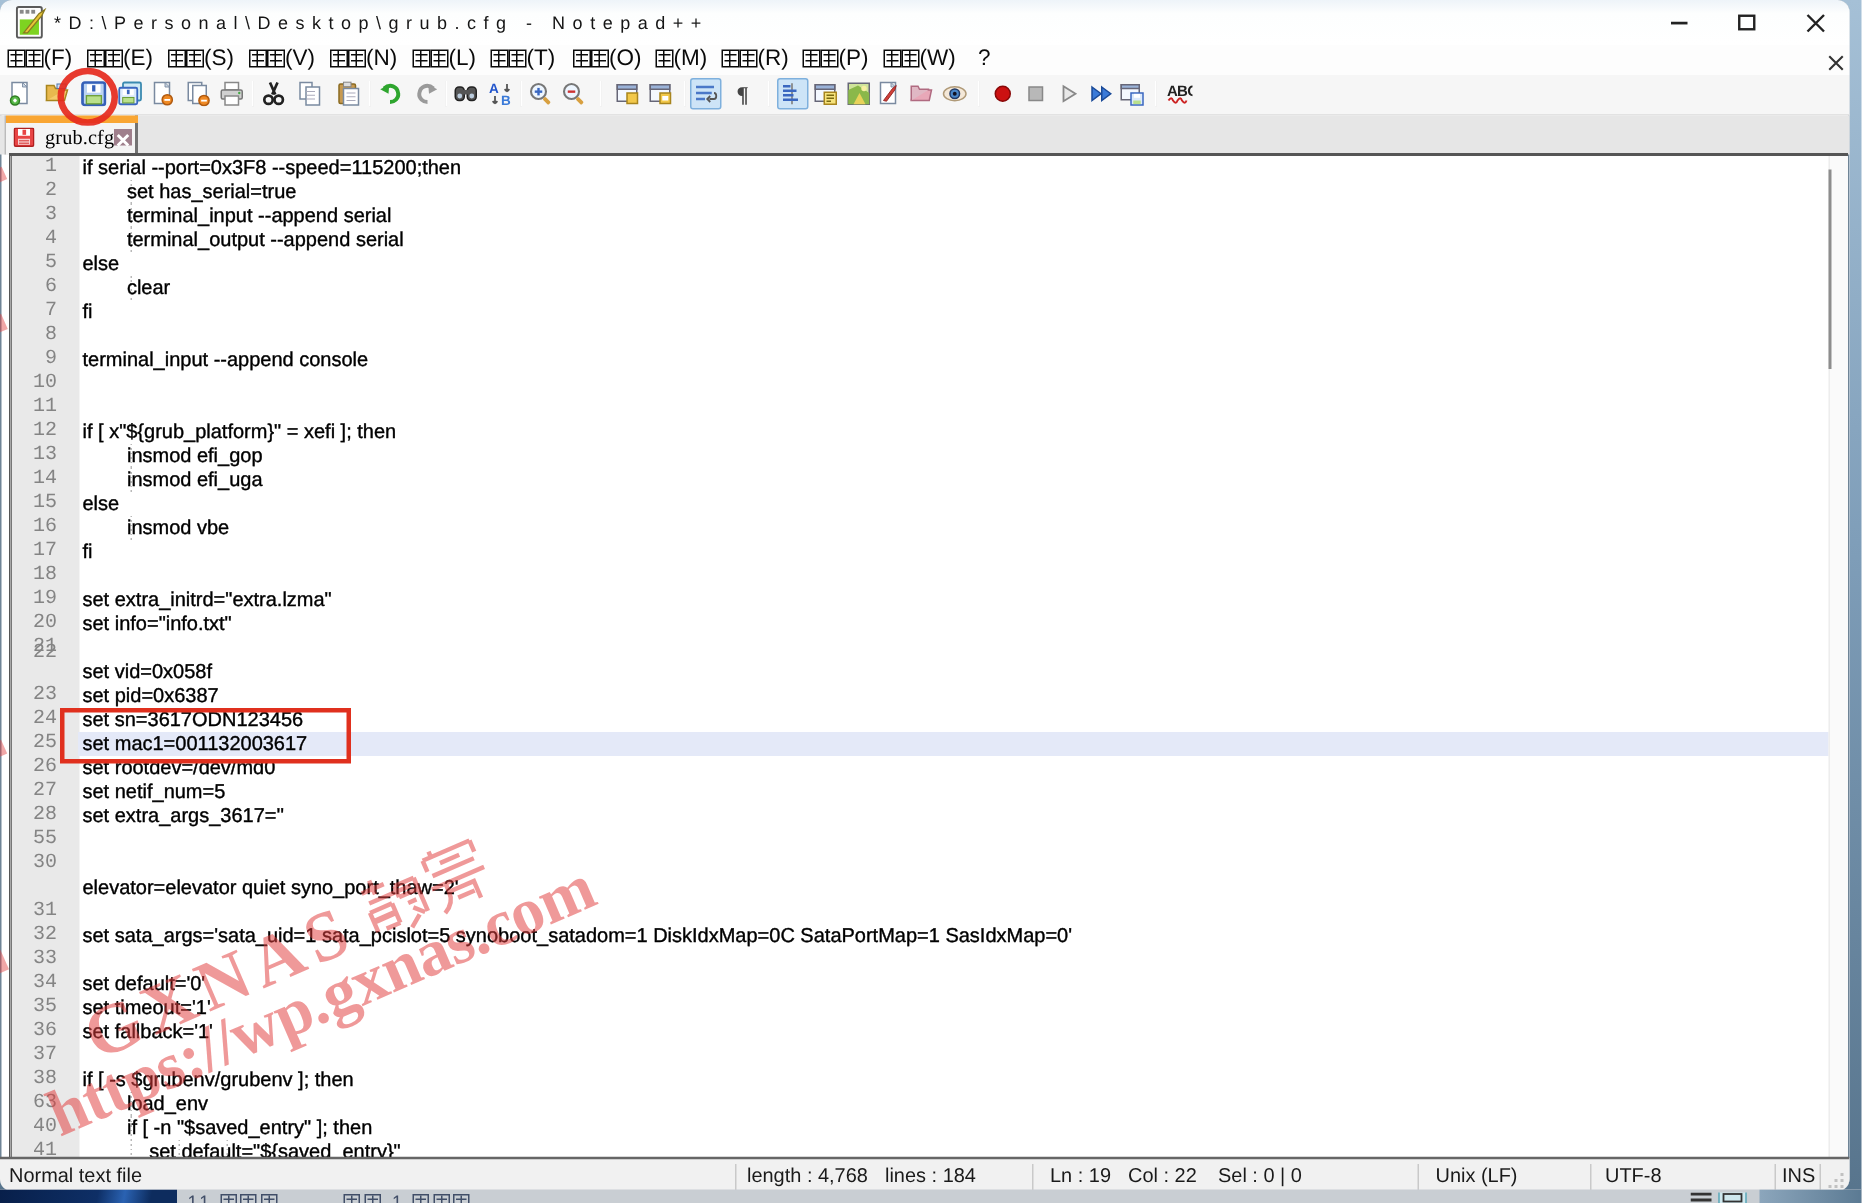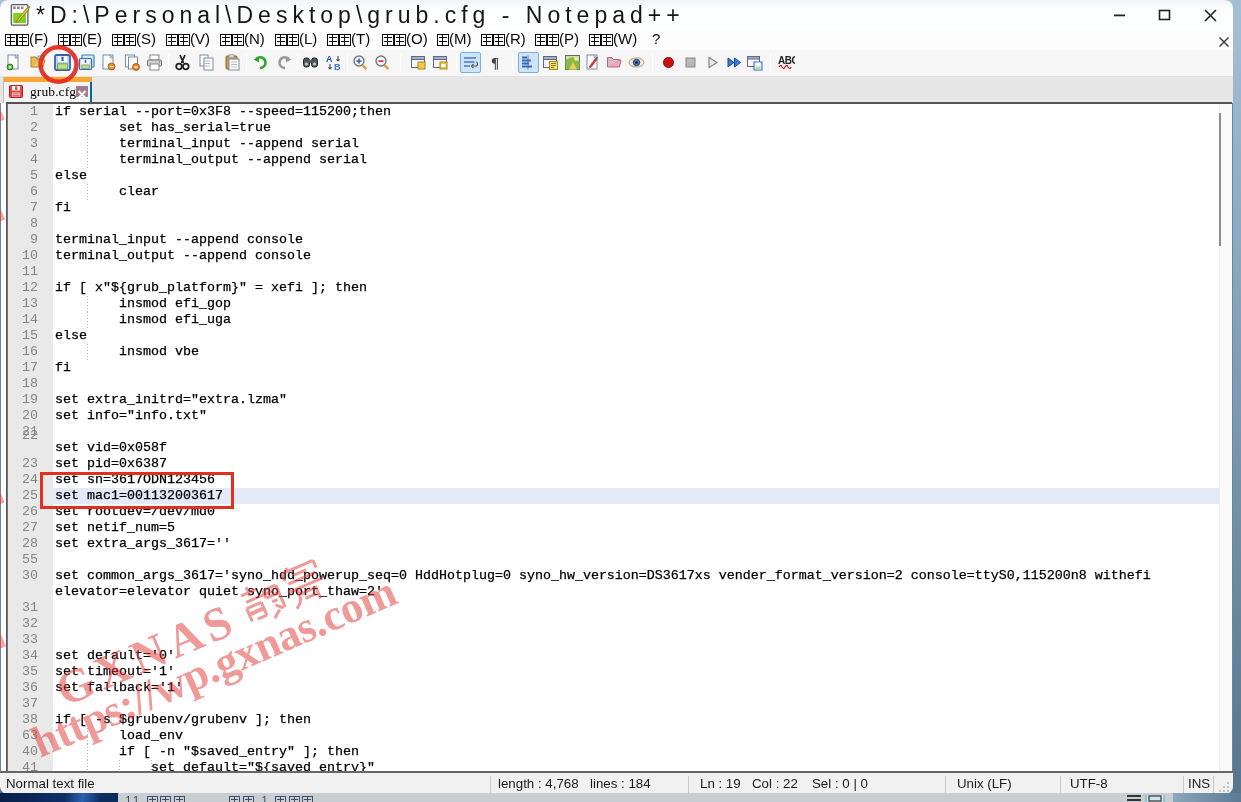--- a/index.html
+++ b/index.html
@@ -1,43 +1,43 @@
 <!DOCTYPE html>
 <html><head><meta charset="utf-8"><style>
 *{margin:0;padding:0;box-sizing:border-box}
 html,body{width:1241px;height:802px;overflow:hidden}
 body{position:relative;font-family:"Liberation Sans",sans-serif;
 background:linear-gradient(180deg,#a5c0d6 0%,#7f9eb9 45%,#57748c 100%)}
 #win{position:absolute;left:0;top:0;width:1233px;height:794px;background:#fff;
 border-radius:8px;box-shadow:0 0 0 1px #6f8496 inset;}
 
 #title{position:absolute;left:0;top:0;width:100%;height:30px;background:linear-gradient(180deg,#eef4f9 0,#fdfefe 30%,#ffffff 100%);border-radius:8px 8px 0 0}
-#title .txt{position:absolute;left:36px;top:0;line-height:30px;font-size:23px;color:#151515;letter-spacing:5px}
+#title .txt{position:absolute;left:36px;top:0;line-height:30px;font-size:12px;color:#151515;letter-spacing:5px}
 
 #menu{position:absolute;left:0;top:30px;width:100%;height:20px;background:#fdfdfd;font-size:15px;color:#0a0a0a}
 #menu span{position:absolute;top:0px}
 .cj{display:inline-block;width:11.5px;height:12px;border:1px solid currentColor;margin:0 0.5px 0 0;vertical-align:-1.5px;position:relative}
 .cj:before{content:"";position:absolute;left:1px;right:1px;top:2.5px;height:3px;border-top:1px solid currentColor;border-bottom:1px solid currentColor}
 .cj:after{content:"";position:absolute;left:4px;top:0;bottom:0;border-left:1px solid currentColor}
 
 #tools{position:absolute;left:0;top:50px;width:100%;height:27px;background:#f6f6f6;border-bottom:1px solid #e2e2e2}
 .tsep{position:absolute;top:4px;width:1px;height:17px;background:#d4d4d4;border-right:1px solid #fff}
 .ticon{position:absolute;top:4px;width:17px;height:17px}
 .tpress{position:absolute;top:2px;width:21px;height:21px;background:#cde4f7;border:1px solid #7eb0dd;border-radius:2px}
 
 #tabbar{position:absolute;left:0;top:77px;width:100%;height:26px;background:#e6e6e6}
-#tab{position:absolute;left:3px;top:0;width:89px;height:26px;background:#f4f4f4;border-right:2px solid #0369a1;border-left:1px solid #bbb}
+#tab{position:absolute;left:3px;top:0;width:89px;height:26px;background:#f4f4f4;border-right:2px solid #737373;border-left:1px solid #bbb}
 #tab .orange{position:absolute;left:0px;top:0;width:88px;height:4.5px;background:#f9a633}
 #tab .lbl{position:absolute;left:26px;top:7px;font-family:"Liberation Serif",serif;font-size:13.5px;color:#000;letter-spacing:0.1px}
 #tab .x{position:absolute;left:72px;top:9px;width:12px;height:11px;background:#9f7f8c}
 
 #ed{position:absolute;left:6px;top:102px;width:1226px;height:670px;background:#fff;border-top:2px solid #555;border-left:1px solid #555;overflow:hidden}
 #gut{position:absolute;left:0;top:0;width:46px;height:670px;background:#e9e9e9}
 .gn{position:absolute;width:32px;text-align:right;left:-1px;font-family:"Liberation Mono",monospace;font-size:13.3333px;line-height:16px;color:#848484}
-.cl{position:absolute;left:48px;font-family:Liberation Mono, monospace;font-size:13.3333px;line-height:16px;color:#000;white-space:pre;-webkit-text-stroke:0.25px #000}
+.cl{position:absolute;left:48px;font-family:Liberation Sans, sans-serif;font-size:13.3333px;line-height:16px;color:#000;white-space:pre;-webkit-text-stroke:0.25px #000}
 .ig{position:absolute;width:1px;background:repeating-linear-gradient(to bottom,#b9b9b9 0 1px,transparent 1px 3px)}
 #cline{position:absolute;left:45px;top:384px;width:1168px;height:16px;background:#e4e9f8}
 #redrect{position:absolute;left:33px;top:368px;width:194px;height:37px;border:3px solid #e0301e}
 #sbar{position:absolute;right:0px;top:0;width:13px;height:670px;background:#fafafa;border-left:1px solid #ededed}
 #sthumb{position:absolute;left:1212px;top:9px;width:2px;height:133px;background:#8d8d8d}
 
 #status{position:absolute;left:0;top:771px;width:1233px;height:23px;background:#f1f1f1;border-top:2px solid #666;border-radius:0 0 8px 8px;font-size:13.3px;color:#1a1a1a}
 #status div{position:absolute;top:2.5px;white-space:pre}
 .ssep{position:absolute;top:1px;width:1px;height:19px;background:#c9c9c9}
 
@@ -335,38 +335,37 @@
 <div class="ig" style="left:112px;top:656px;height:16px"></div>
 <div class="ig" style="left:144px;top:656px;height:16px"></div>
 <div class="cl" style="top:0px">if serial --port=0x3F8 --speed=115200;then</div>
 <div class="cl" style="top:16px">        set has_serial=true</div>
 <div class="cl" style="top:32px">        terminal_input --append serial</div>
 <div class="cl" style="top:48px">        terminal_output --append serial</div>
 <div class="cl" style="top:64px">else</div>
 <div class="cl" style="top:80px">        clear</div>
 <div class="cl" style="top:96px">fi</div>
 <div class="cl" style="top:128px">terminal_input --append console</div>
-<div class="cl" style="top:144px">terminal_output --append console</div>
 <div class="cl" style="top:176px">if [ x"${grub_platform}" = xefi ]; then</div>
 <div class="cl" style="top:192px">        insmod efi_gop</div>
 <div class="cl" style="top:208px">        insmod efi_uga</div>
 <div class="cl" style="top:224px">else</div>
 <div class="cl" style="top:240px">        insmod vbe</div>
 <div class="cl" style="top:256px">fi</div>
 <div class="cl" style="top:288px">set extra_initrd="extra.lzma"</div>
 <div class="cl" style="top:304px">set info="info.txt"</div>
 <div class="cl" style="top:336px">set vid=0x058f</div>
 <div class="cl" style="top:352px">set pid=0x6387</div>
 <div class="cl" style="top:368px">set sn=3617ODN123456</div>
 <div class="cl" style="top:384px">set mac1=001132003617</div>
 <div class="cl" style="top:400px">set rootdev=/dev/md0</div>
 <div class="cl" style="top:416px">set netif_num=5</div>
 <div class="cl" style="top:432px">set extra_args_3617=''</div>
-<div class="cl" style="top:464px">set common_args_3617='syno_hdd_powerup_seq=0 HddHotplug=0 syno_hw_version=DS3617xs vender_format_version=2 console=ttyS0,115200n8 withefi</div>
 <div class="cl" style="top:480px">elevator=elevator quiet syno_port_thaw=2'</div>
+<div class="cl" style="top:512px">set sata_args='sata_uid=1 sata_pcislot=5 synoboot_satadom=1 DiskIdxMap=0C SataPortMap=1 SasIdxMap=0'</div>
 <div class="cl" style="top:544px">set default='0'</div>
 <div class="cl" style="top:560px">set timeout='1'</div>
 <div class="cl" style="top:576px">set fallback='1'</div>
 <div class="cl" style="top:608px">if [ -s $grubenv/grubenv ]; then</div>
 <div class="cl" style="top:624px">        load_env</div>
 <div class="cl" style="top:640px">        if [ -n "$saved_entry" ]; then</div>
 <div class="cl" style="top:656px">            set default="${saved_entry}"</div>
     <div id="redrect"></div>
     <div id="sbar"></div>
       <div id="sthumb"></div>

